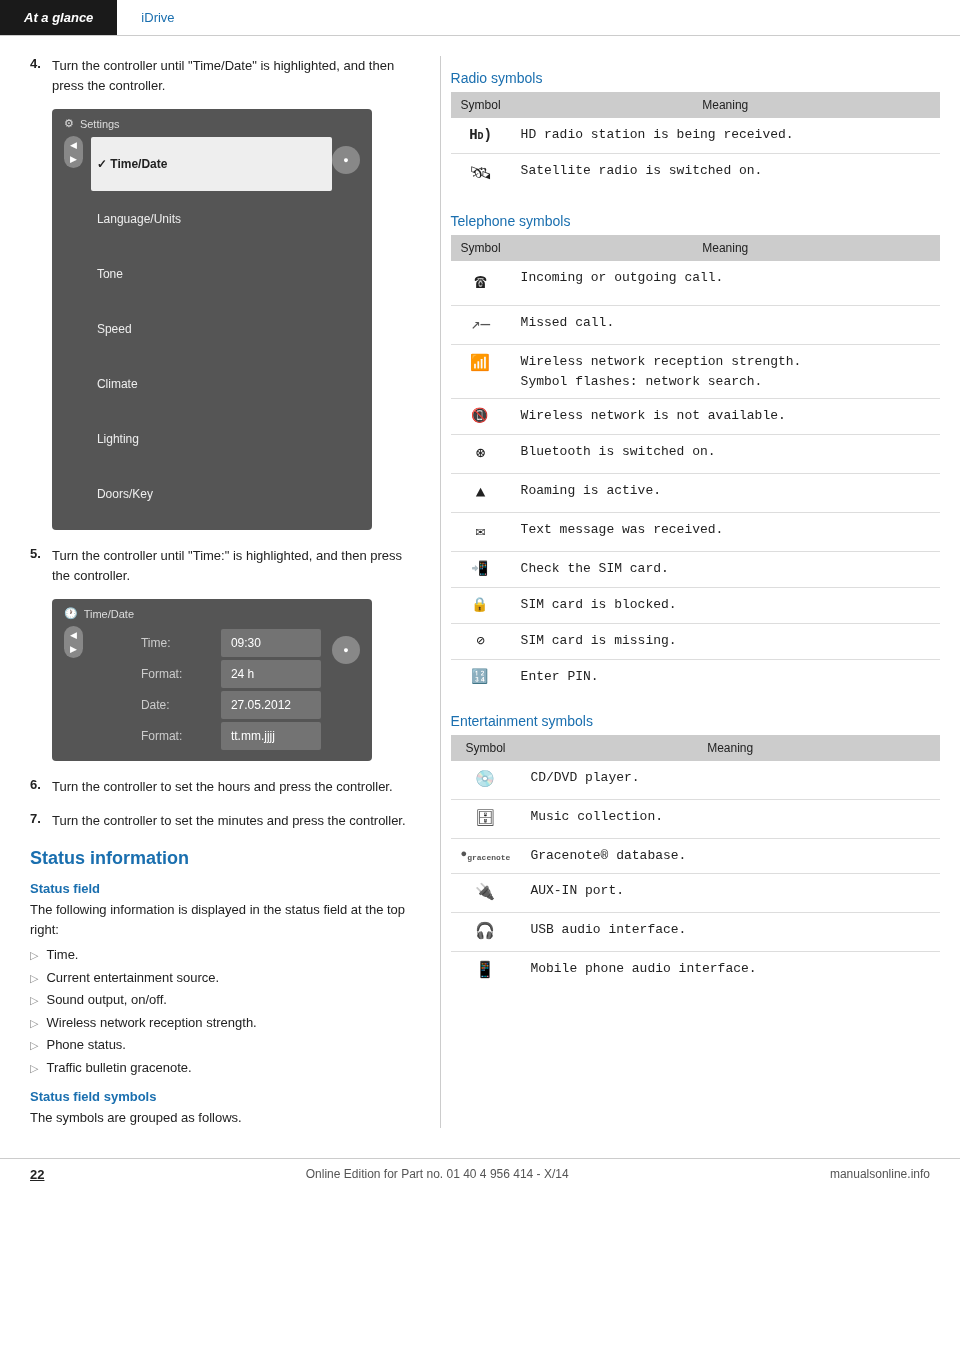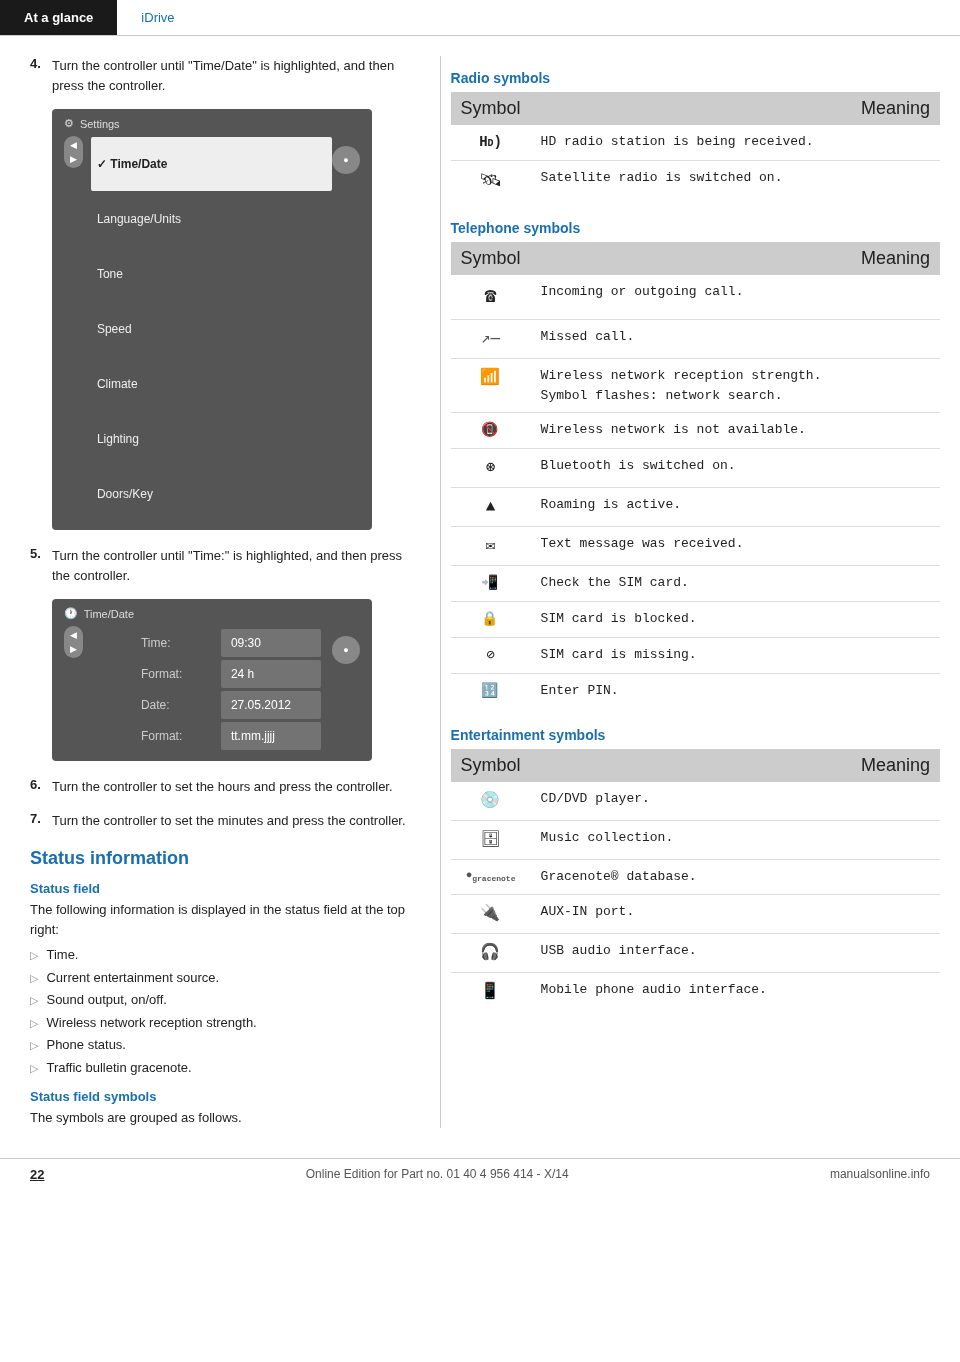--- a/index.html
+++ b/index.html
@@ -22,20 +22,21 @@
     }
     .header-tab-active {
       background: #1a1a1a;
       color: #fff;
       padding: 0 24px;
       height: 100%;
       display: flex;
       align-items: center;
       font-size: 13px;
       font-weight: bold;
+      font-style: italic;
     }
     .header-tab-inactive {
       color: #1a6faf;
       padding: 8px 24px;
       height: 100%;
       display: flex;
       align-items: center;
       font-size: 13px;
       cursor: pointer;
     }
@@ -183,23 +184,23 @@
     .symbol-table {
       width: 100%;
       border-collapse: collapse;
       margin-bottom: 18px;
     }
     .symbol-table thead tr {
       background: #ccc;
     }
     .symbol-table thead th {
       padding: 6px 10px;
-      text-align: right;
+      text-align: center;
       font-weight: normal;
-      font-size: 18px;
+      font-size: 12px;
       color: #222;
     }
     .symbol-table tbody tr {
       border-bottom: 1px solid #ddd;
       font-family: Liberation Mono, monospace;
     }
     .symbol-table tbody tr:last-child {
       border-bottom: none;
     }
     .symbol-table tbody td {
@@ -211,21 +212,21 @@
     .symbol-table tbody td:first-child {
       width: 60px;
       font-size: 18px;
       text-align: center;
     }
 
     
     .table-section-heading {
       color: #1a6faf;
       font-size: 14px;
-      font-weight: bold;
+      font-weight: normal;
       margin: 14px 0 6px 0;
     }
 
     
     .footer {
       border-top: 1px solid #ccc;
       margin-top: 30px;
       padding: 8px 30px;
       display: flex;
       justify-content: space-between;

